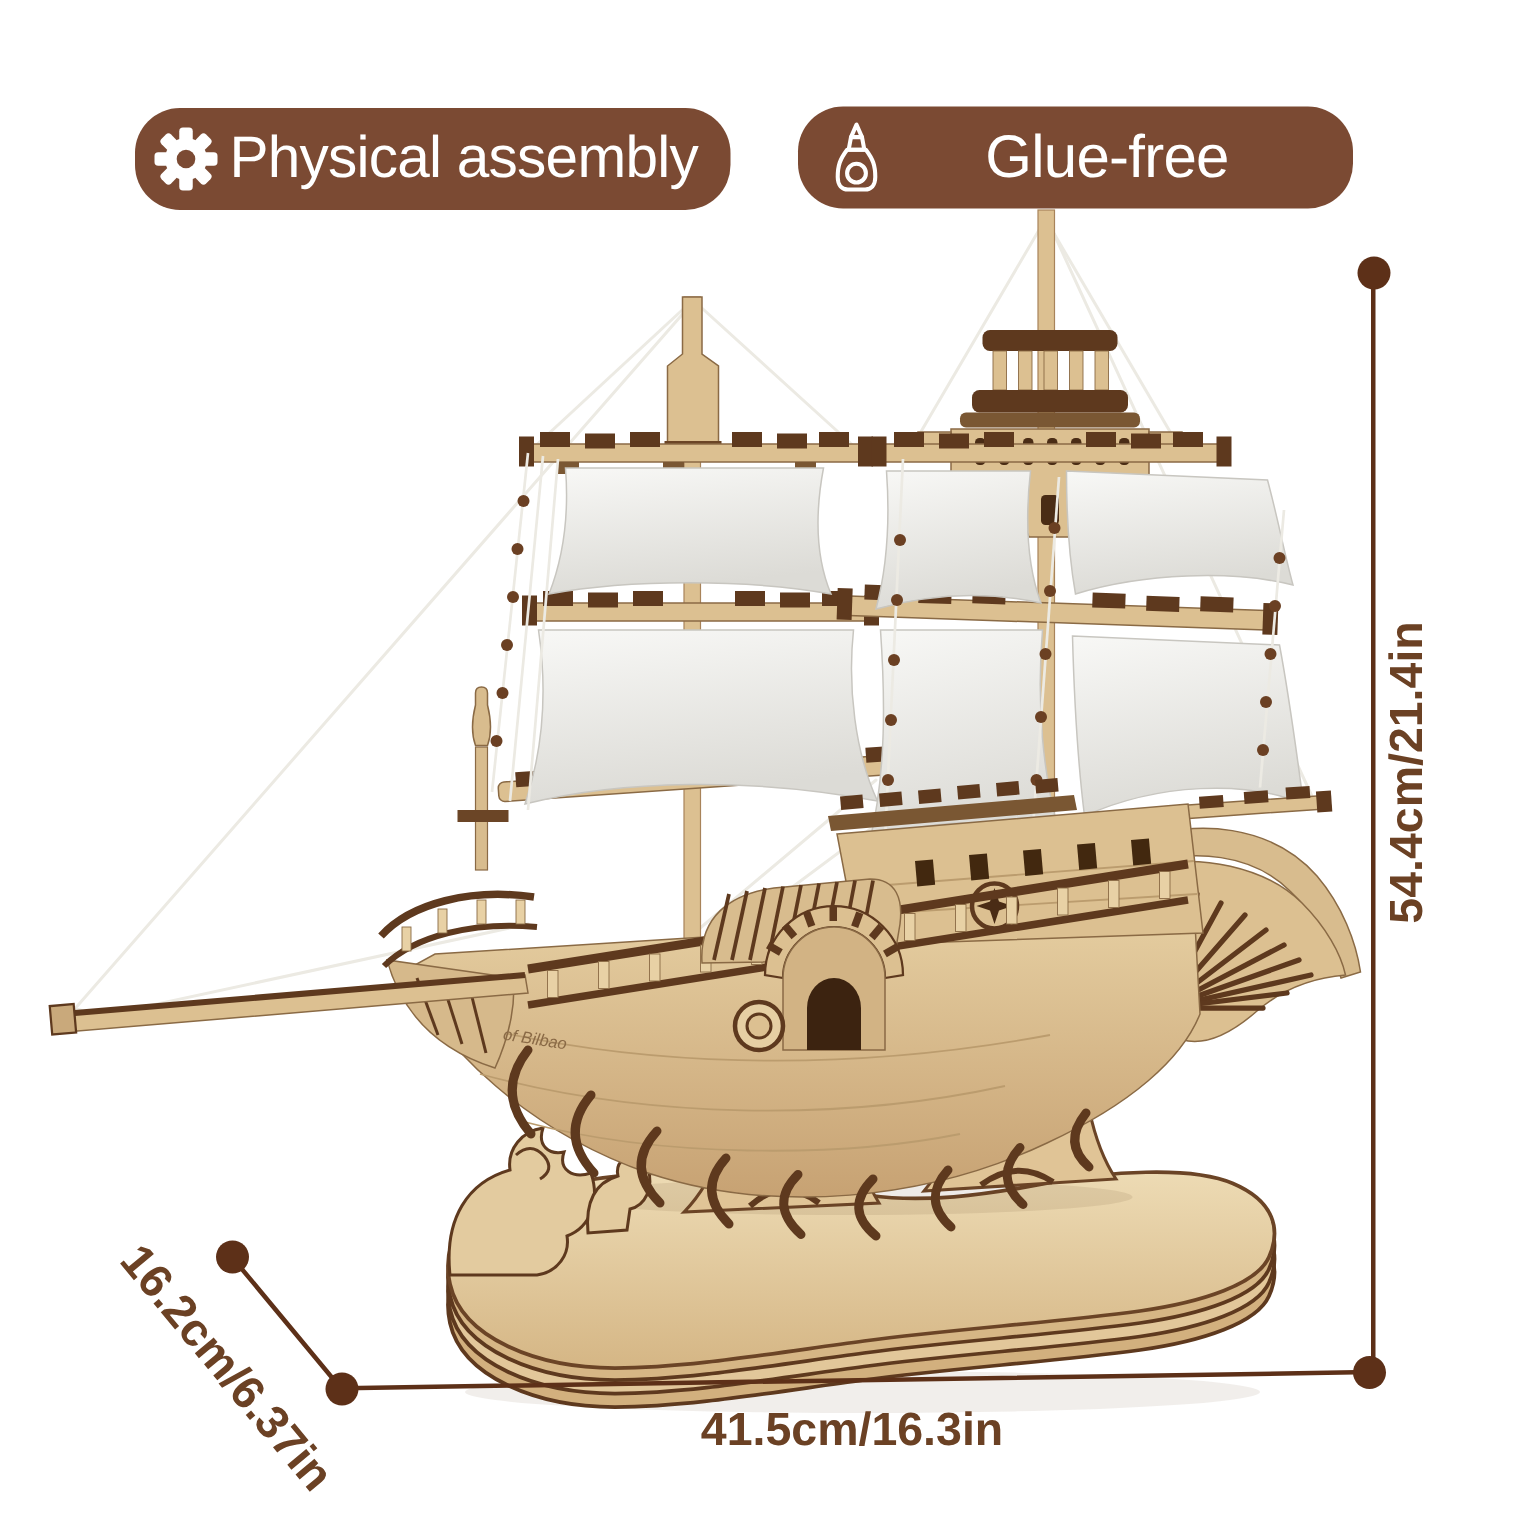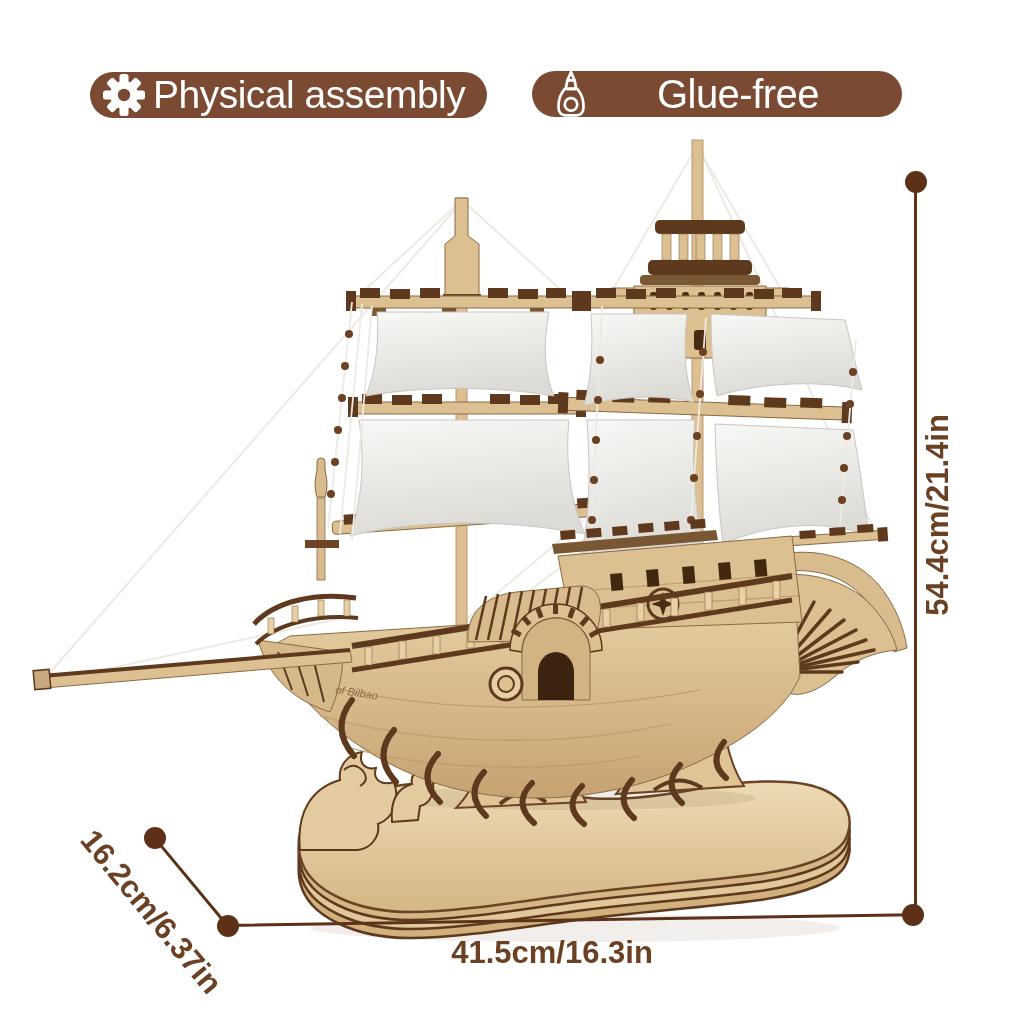--- a/index.html
+++ b/index.html
@@ -1,39 +1,39 @@
 <!DOCTYPE html>
 <html><head>
 <meta charset="utf-8">
 <style>
   html,body{margin:0;padding:0;background:#fff;}
   .canvas{position:relative;width:1024px;height:1024px;background:#ffffff;
           font-family:"Liberation Sans",sans-serif;overflow:hidden;}
   
   .badge{position:absolute;display:flex;align-items:center;background:#7b4a33;
-         color:#fff;border-radius:30px;height:46px;box-sizing:border-box;}
+         color:#fff;border-radius:30px;height:68px;box-sizing:border-box;}
   .badge .label{font-size:39px;letter-spacing:-0.5px;white-space:nowrap;}
   #badge-pa{left:90px;top:72px;width:397px;padding:0 10px;gap:5px;}
   #badge-gf{left:532px;top:71px;width:370px;padding:0 18px;}
   #badge-gf .label{flex:1;text-align:center;font-size:40px;}
   .badge svg{flex:0 0 auto;display:block;}
   
   .dim-line{position:absolute;background:#5d3018;height:3px;border-radius:2px;}
   .dot{position:absolute;width:22px;height:22px;border-radius:50%;background:#5d3018;}
   .dim-label{position:absolute;color:#6b4124;font-size:31px;font-weight:600;
              white-space:nowrap;}
   #dim-h-line{left:914px;top:182px;width:3px;height:733px;}
   #dim-w-line{left:228px;top:924px;width:687px;transform-origin:0 50%;transform:rotate(-0.9deg);}
   #dim-d-line{left:155px;top:837px;width:115px;transform-origin:0 50%;transform:rotate(50.3deg);}
   #dot-tr{left:905px;top:171px;}
   #dot-br{left:902px;top:904px;}
   #dot-bl{left:217px;top:915px;}
   #dot-dl{left:144px;top:827px;}
   #dim-h-label{left:938px;top:515px;transform:translate(-50%,-50%) rotate(-90deg);}
-  #dim-w-label{left:552px;top:953px;transform:translate(-50%,-50%);}
+  #dim-w-label{left:568px;top:953px;transform:translate(-50%,-50%);}
   #dim-d-label{left:151px;top:912px;transform:translate(-50%,-50%) rotate(50.3deg);}
   #ship-svg{position:absolute;left:0;top:0;}
 </style>
 </head>
 <body>
 
 <div class="canvas">
 
   <div class="badge" id="badge-pa">
     <svg width="48" height="48" viewBox="-24 -24 48 48">

